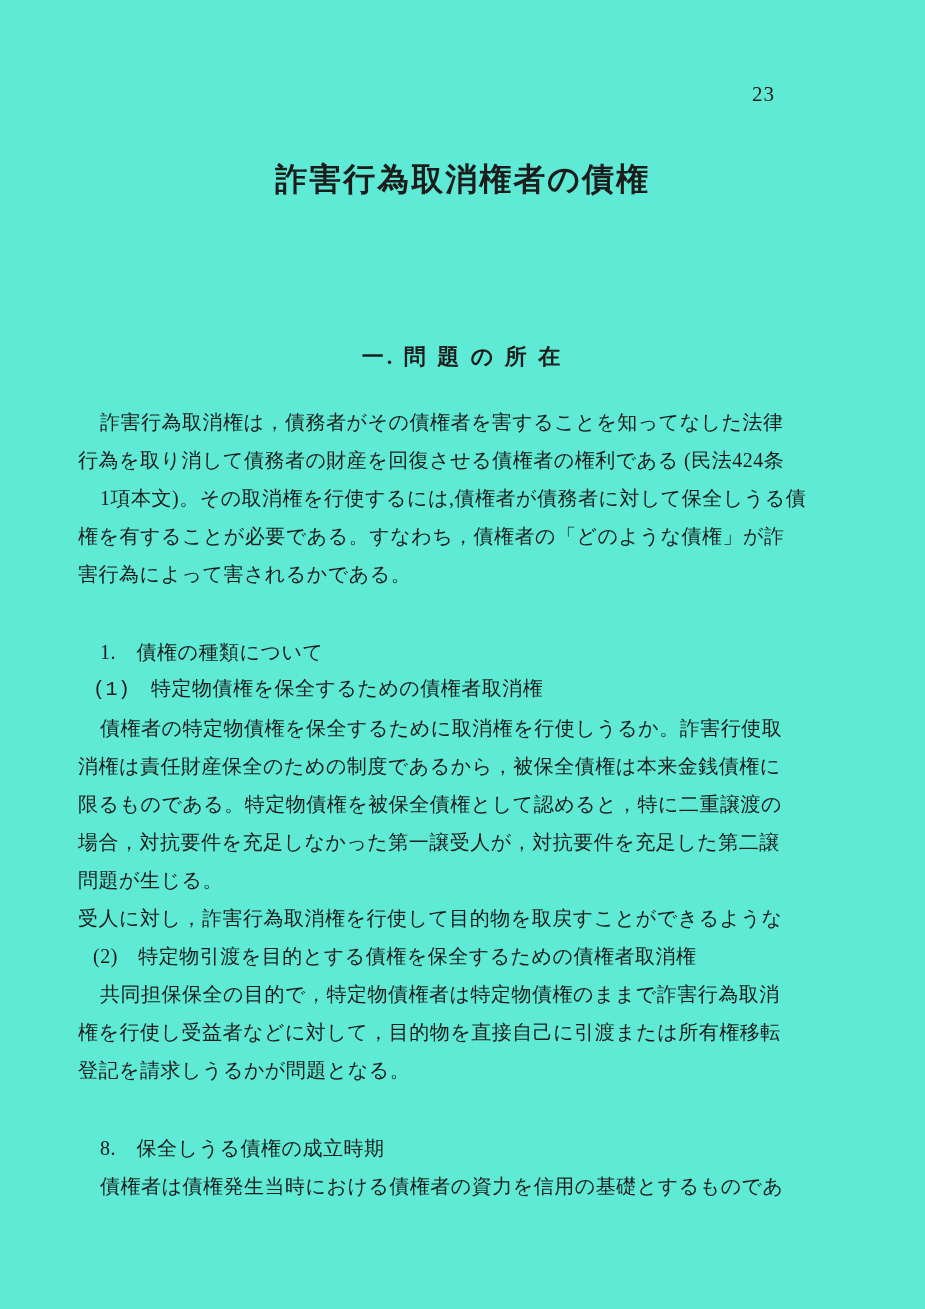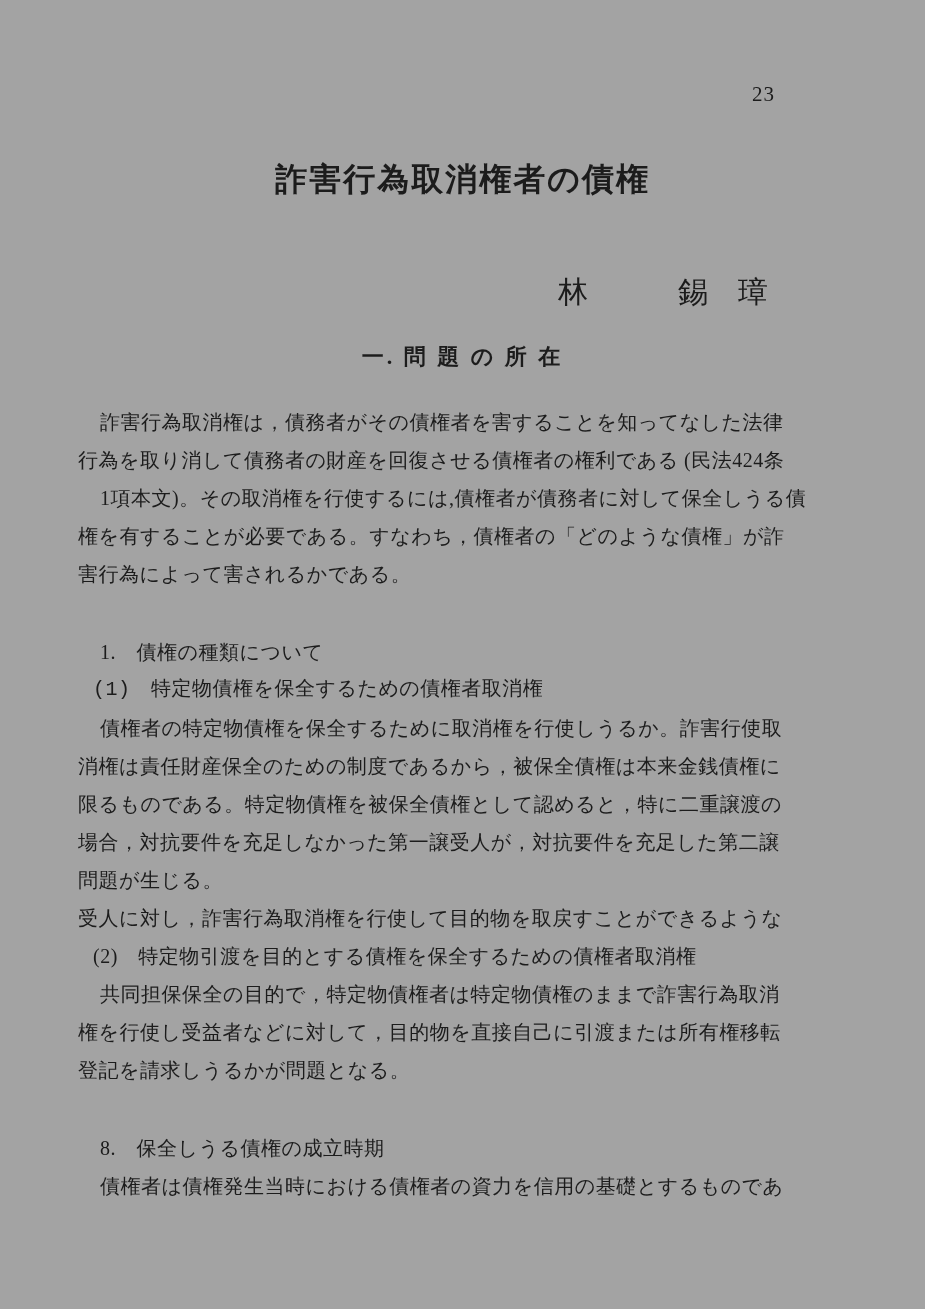--- a/index.html
+++ b/index.html
@@ -4,21 +4,21 @@
 <style>
   html, body {
     margin: 0;
     padding: 0;
     background: #ffffff;
   }
   .page {
     position: relative;
     width: 925px;
     height: 1309px;
-    background: #a3a3a3;
+    background: #5eead4;
     color: #1c1c1c;
     font-family: "Liberation Serif", "DejaVu Serif", serif;
     overflow: hidden;
   }
   .page-number {
     position: absolute;
     top: 82px;
     left: 752px;
     font-size: 21px;
     letter-spacing: 1px;
@@ -71,21 +71,20 @@
   }
 </style>
 </head>
 <body>
 
 <div class="page">
   <div class="page-number">23</div>
 
   <h1 class="title">詐害行為取消権者の債権</h1>
 
-  <div class="author">林　　　錫　璋</div>
 
   <h2 class="section-heading">一. 問 題 の 所 在</h2>
 
   <div class="doc-body">
       <div class="block">
         <div class="tline" style="padding-left: 22px;">詐害行為取消権は，債務者がその債権者を害することを知ってなした法律</div>
         <div class="tline">行為を取り消して債務者の財産を回復させる債権者の権利である (民法424条</div>
         <div class="tline" style="padding-left: 22px;">1項本文)。その取消権を行使するには,債権者が債務者に対して保全しうる債</div>
         <div class="tline">権を有することが必要である。すなわち，債権者の「どのような債権」が詐</div>
         <div class="tline">害行為によって害されるかである。</div>

